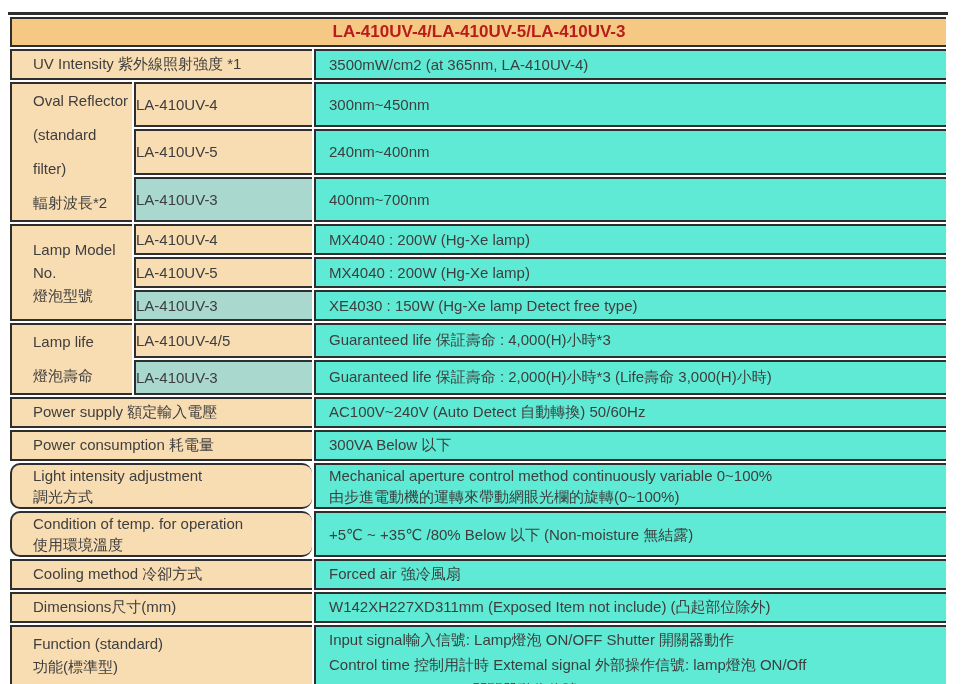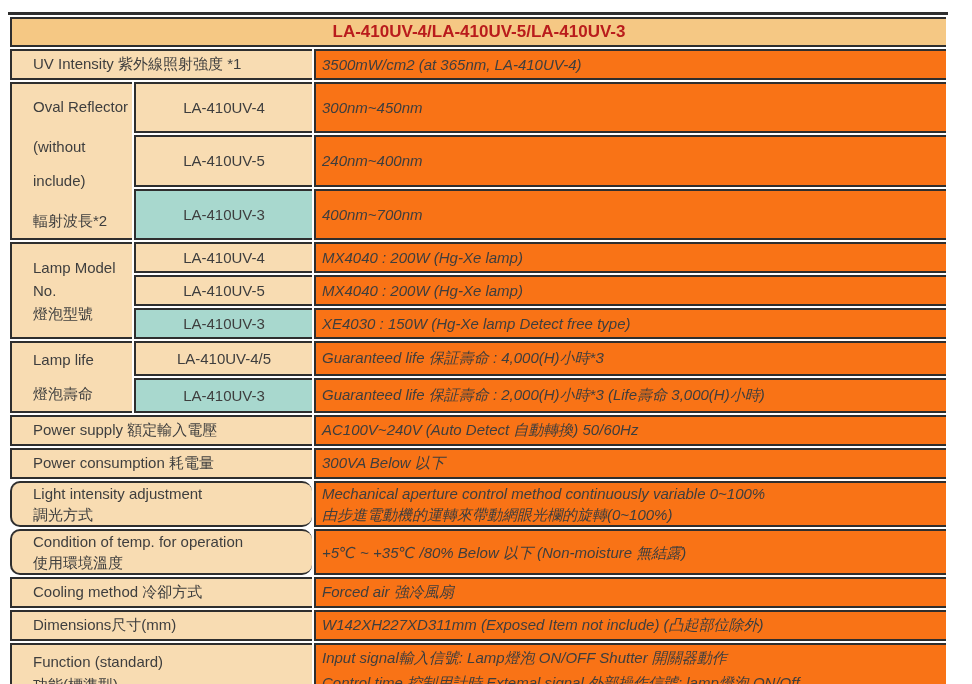--- a/index.html
+++ b/index.html
@@ -43,35 +43,34 @@
     color:#b91c1c;
     height:30px;
   }
   td.lbl{
     background:var(--label-bg);
     padding-left:21px;
     height:31px;
   }
   td.model{
     background:var(--label-bg);
-    text-align:center;
+    text-align:left;
     height:31px;
   }
   td.model.hl{background:var(--highlight-bg);}
   td.val{
-    background:#f97316;
-    padding-left:6px;
+    background:#5eead4;
+    padding-left:13px;
     height:31px;
-    font-style:italic;
   }
   td.lbl2{height:46px;line-height:21px;border-radius:10px;}
   td.val2{height:46px;line-height:21px;}
   td.lbl-top{vertical-align:top;padding-top:5px;line-height:23px;margin-left:44px;}
   td.val3{height:78px;line-height:25px;}
-  td.spread3 div{line-height:34px;margin-top:6px;}
+  td.spread3 div{line-height:34px;}
   td.spread2 div{line-height:34px;}
   td.centered2 div{line-height:23px;}
   td.weight-row{height:33px;}
 </style>
 </head>
 <body>
 
 <div class="table-frame">
 <table class="spec">
   <colgroup>
@@ -86,21 +85,21 @@
   </tr>
 
   <tr>
     <td colspan="2" class="lbl">UV Intensity 紫外線照射強度 *1</td>
     <td class="val">3500mW/cm2 (at 365nm, LA-410UV-4)</td>
   </tr>
 
   <tr>
     <td rowspan="3" class="lbl spread3">
       <div>Oval Reflector</div>
-      <div>(without include)</div>
+      <div>(standard filter)</div>
       <div>輻射波長*2</div>
     </td>
     <td class="model">LA-410UV-4</td>
     <td class="val">300nm~450nm</td>
   </tr>
   <tr>
     <td class="model">LA-410UV-5</td>
     <td class="val">240nm~400nm</td>
   </tr>
   <tr>

